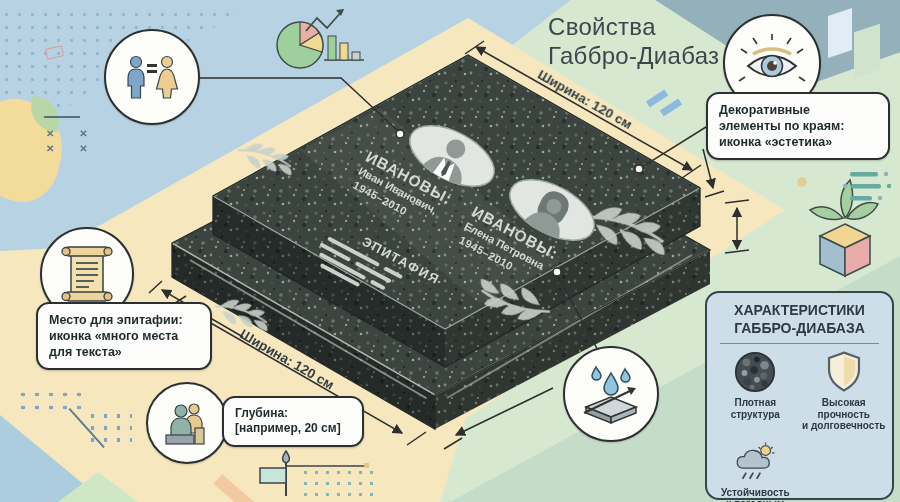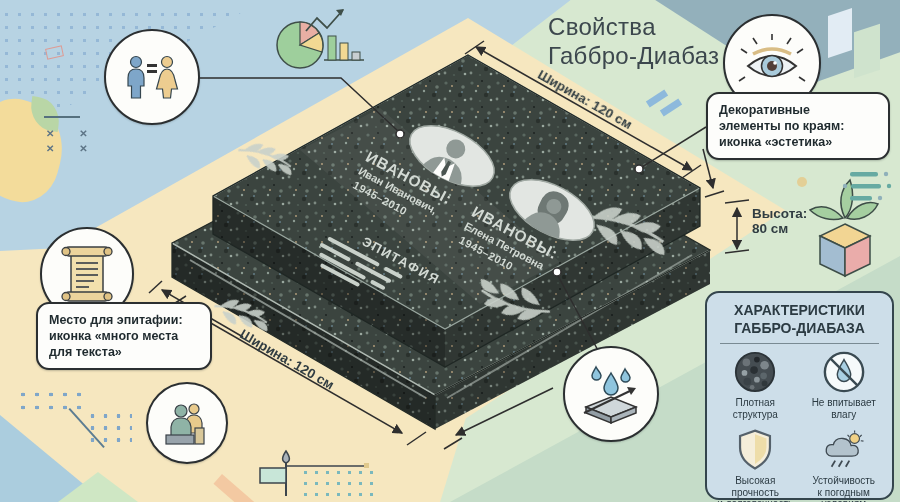--- a/index.html
+++ b/index.html
@@ -15,21 +15,21 @@
   .dim{position:absolute;font-weight:bold;color:#313d42;font-size:13.5px;white-space:pre-line;z-index:4}
   .title{position:absolute;left:548px;top:12px;width:260px;font-size:24px;font-weight:normal;
          color:#3c474d;line-height:1.22;white-space:pre-line;z-index:4;letter-spacing:.3px}
   .panel{position:absolute;left:705px;top:291px;width:189px;height:209px;background:#cddee9;
          border:2.5px solid #34454d;border-radius:14px;z-index:6;box-sizing:border-box}
   .panel-title{margin-top:9px;text-align:center;font-size:14px;font-weight:bold;color:#2b3a42;
                line-height:1.25;white-space:pre-line}
   .panel-div{width:86%;margin:6px auto 0;border-top:1.5px solid rgba(52,69,77,.55)}
   .panel-grid{display:grid;grid-template-columns:1fr 1fr;padding:6px 4px 0;row-gap:8px}
   .panel-item{display:flex;flex-direction:column;align-items:center}
-  .panel-cap{font-size:10px;font-weight:normal;color:#2b3a42;text-align:center;line-height:1.15;
+  .panel-cap{font-size:10px;font-weight:bold;color:#2b3a42;text-align:center;line-height:1.15;
              white-space:pre-line;margin-top:3px}
   .dots{position:absolute;z-index:1}
   svg text{font-family:"Liberation Sans",sans-serif}
 </style>
 </head>
 <body>
 
 <div class="stage">
 
   <div class="abs" style="left:0;top:0;width:900px;height:502px;background:#b7d3e3;z-index:0;
@@ -256,22 +256,20 @@
         <circle cx="639" cy="169" r="4"></circle>
         <circle cx="557" cy="272" r="4"></circle>
     </g>
   </svg>
 
   <div class="title">Свойства
 Габбро-Диабаз</div>
 
   <div class="dim" style="left:520px;top:92px;width:130px;text-align:center;transform:rotate(29.5deg)">Ширина: 120 см</div>
   <div class="dim" style="left:222px;top:352px;width:130px;text-align:center;transform:rotate(30deg)">Ширина: 120 см</div>
-  <div class="dim" style="left:752px;top:206px;width:64px">Высота:
-80 см</div>
 
   <div class="circle" style="left:104px;top:29px;width:92px;height:92px">
     <svg width="58" height="46" viewBox="0 0 58 46">
       <g stroke="#35464f" stroke-width="1.2">
         <circle cx="13" cy="8" r="5.5" fill="#7ea6c9"></circle>
         <path d="M13,15 q8,0 8,9 v8 h-3.5 v12 h-9 v-12 H5 v-8 q0,-9 8,-9 z" fill="#7ea6c9"></path>
         <circle cx="44" cy="8" r="5.5" fill="#edcd90"></circle>
         <path d="M44,15 q6,0 8,11 l2.5,9 h-6 l-1,9 h-7 l-1,-9 h-6 l2.5,-9 q2,-11 8,-11 z" fill="#edcd90"></path>
       </g>
       <rect x="24" y="10" width="10" height="3" fill="#333"></rect>
@@ -344,20 +342,22 @@
       </g>
     </svg>
   </div>
 
   <div class="callout" style="left:36px;top:302px;width:150px">Место для эпитафии:
 иконка «много места
 для текста»</div>
   <div class="callout" style="left:706px;top:92px;width:158px">Декоративные
 элементы по краям:
 иконка «эстетика»</div>
+  <div class="callout" style="left:222px;top:396px;width:116px;font-size:12px">Глубина:
+[например, 20 см]</div>
 
   <div class="panel">
     <div class="panel-title">ХАРАКТЕРИСТИКИ
 ГАББРО-ДИАБАЗА</div>
     <div class="panel-div"></div>
     <div class="panel-grid">
       <div class="panel-item">
         <svg width="44" height="44" viewBox="0 0 46 46">
           <defs>
               <clipPath id="dc">
@@ -373,29 +373,20 @@
             <circle cx="22" cy="21" r="4" fill="#2a3034"></circle>
               <circle cx="32" cy="27" r="3.5" fill="#5c666b"></circle>
             <circle cx="15" cy="33" r="4" fill="#3a4247"></circle>
               <circle cx="25" cy="31" r="3" fill="#8b959a"></circle>
             <circle cx="33" cy="35" r="3" fill="#30383c"></circle>
               <circle cx="20" cy="39" r="2.5" fill="#6b7378"></circle>
           </g>
         </svg>
         <div class="panel-cap">Плотная
 структура</div>
-      </div>
-      <div class="panel-item">
-        <svg width="44" height="44" viewBox="0 0 46 46">
-          <circle cx="23" cy="23" r="20" fill="#f6fafb" stroke="#3a4a52" stroke-width="2.5"></circle>
-          <path d="M23,10 C19,17 16,21 16,26 a7,7 0 0 0 14,0 C30,21 27,17 23,10 z" fill="#a9cfe2" stroke="#3a4a52" stroke-width="1.5"></path>
-          <line x1="9" y1="9" x2="37" y2="37" stroke="#3a4a52" stroke-width="2.5"></line>
-        </svg>
-        <div class="panel-cap">Не впитывает
-влагу</div>
       </div>
       <div class="panel-item">
         <svg width="42" height="44" viewBox="0 0 46 50">
           <path d="M23,3 L40,9 V22 Q40,37 23,46 Q6,37 6,22 V9 z" fill="#f5eeda" stroke="#55616b" stroke-width="2.5"></path>
           <path d="M23,7 L36,12 V22 Q36,33 23,41 z" fill="#ecd9a0" opacity=".85"></path>
         </svg>
         <div class="panel-cap">Высокая
 прочность
 и долговечность</div>
       </div>

